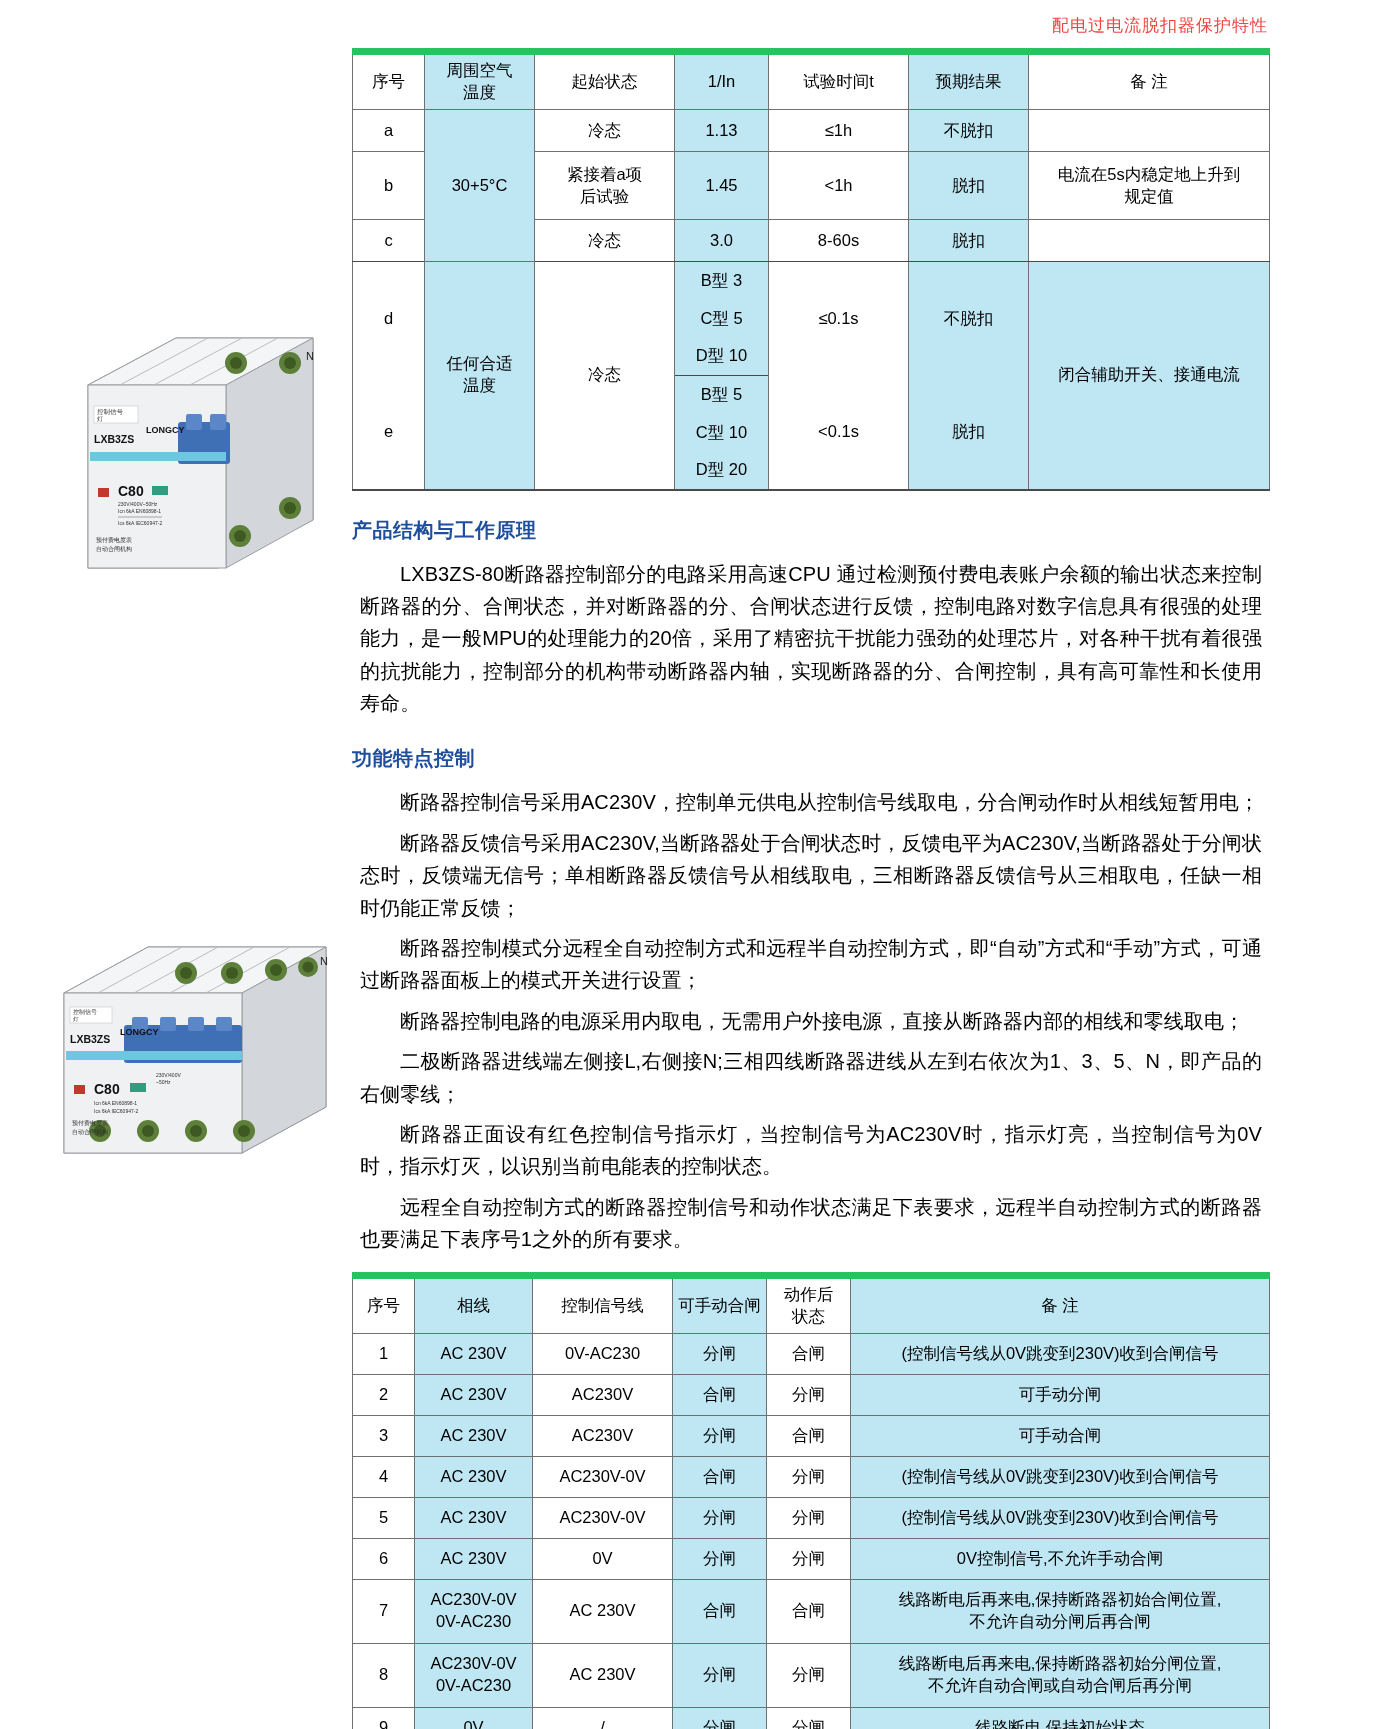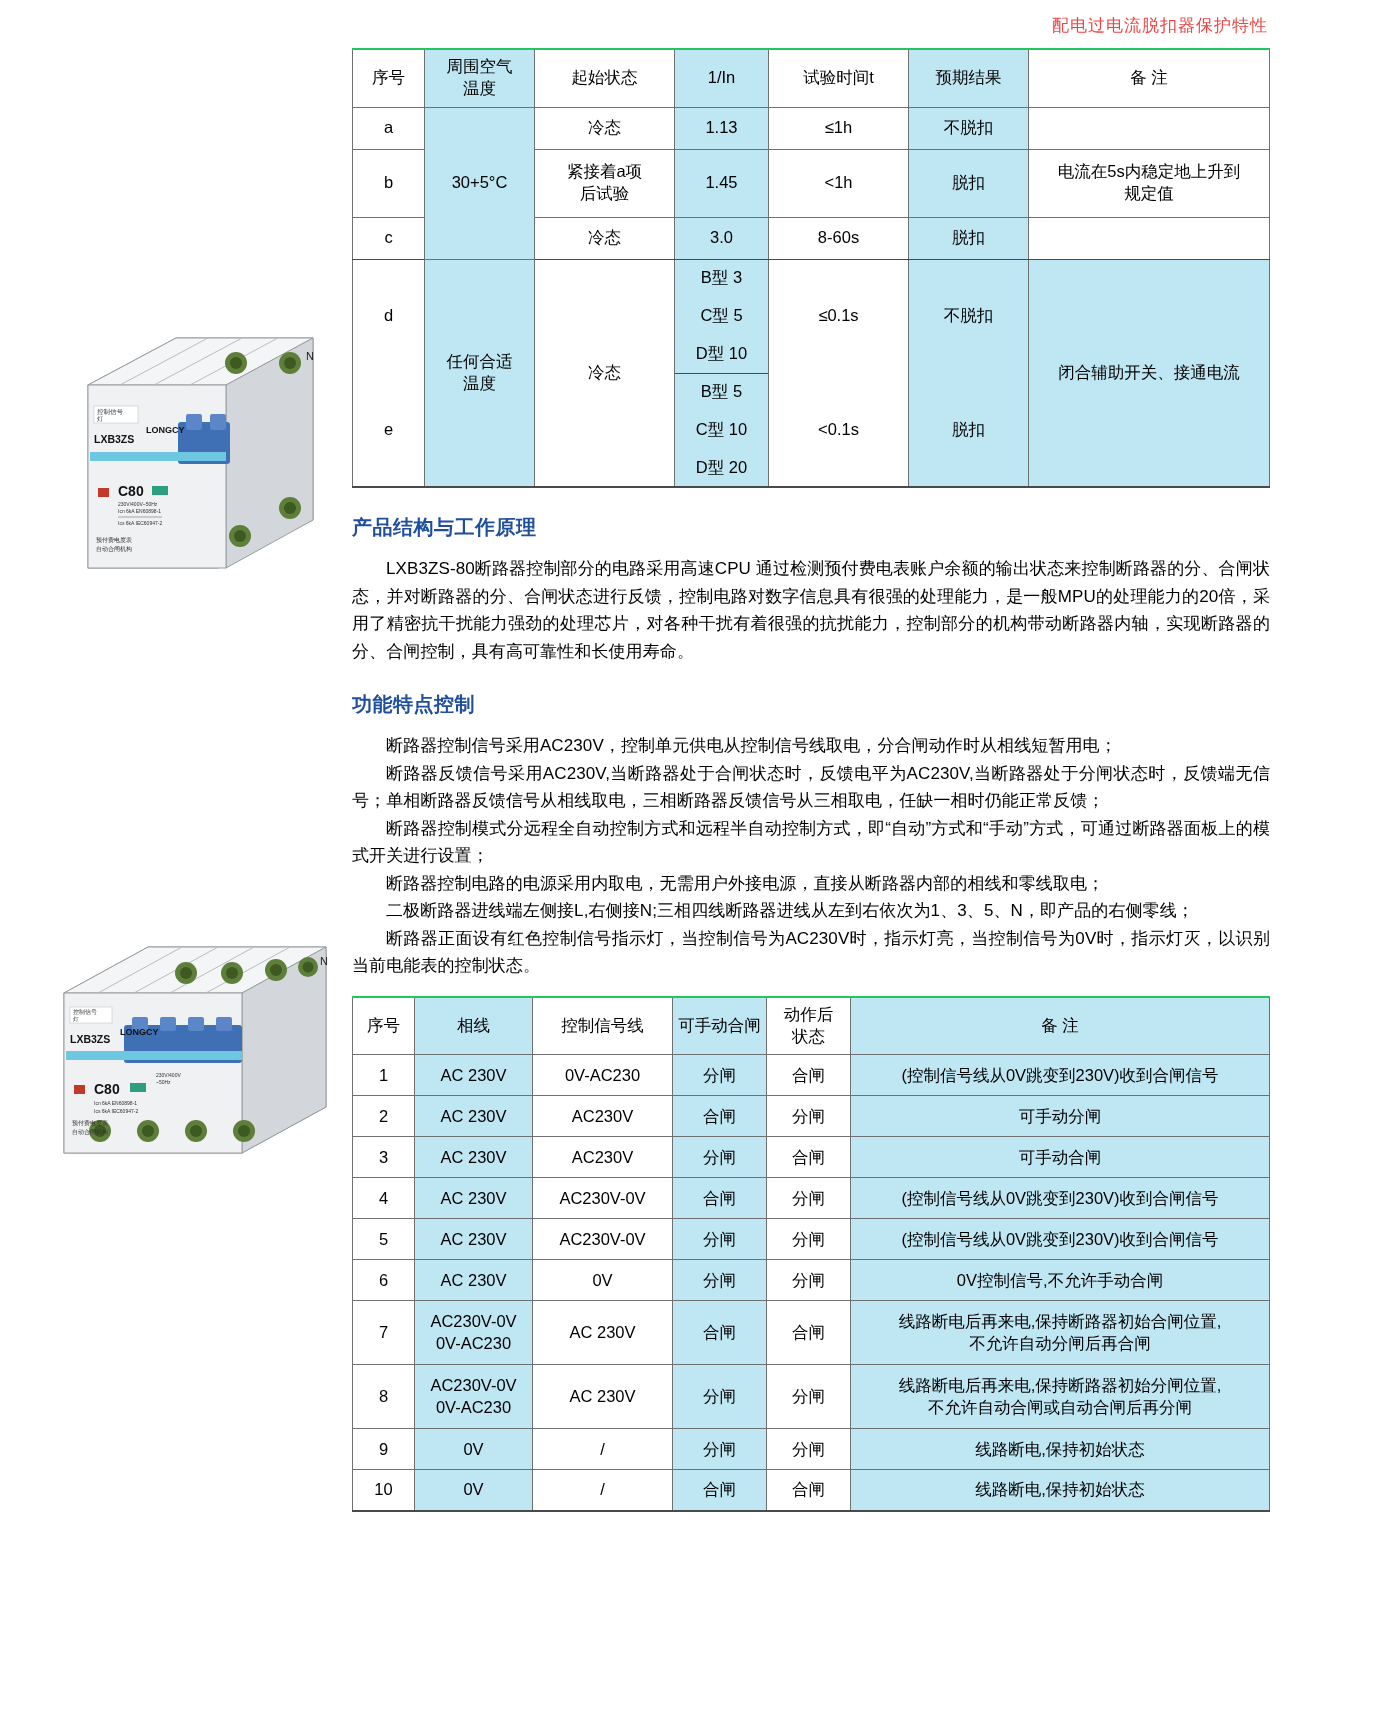--- a/index.html
+++ b/index.html
@@ -34,21 +34,21 @@
     border-left:1px solid #6f7072;
     border-right:1px solid #6f7072;
     border-top:0; border-bottom:0;
     text-align:center;
     vertical-align:middle;
     font-size:16.5px;
     font-weight:normal;
     padding:3px 4px;
     line-height:1.32;
   }
-  table.doc { border-top:2px solid #22c55e; border-bottom:2px solid #4a4a4a; }
+  table.doc { border-top:7px solid #22c55e; border-bottom:2px solid #4a4a4a; }
   table.doc tr.hsep > td, table.doc tr.hsep > th { border-bottom:1px solid #6f7072; }
   table.doc tr.thickline > td { border-bottom:1.6px solid #4a4a4a; }
   td.noright { border-right:0; }
   .cyan { background:#bfe6f3; }
   .white { background:#ffffff; }
   .hdr td { height:58px; }
 
   
   #table1 td { }
   .sub { font-size:16px; }
@@ -57,23 +57,23 @@
   h2.sec {
     color:#1f4e9c;
     font-size:20px;
     font-weight:bold;
     margin:26px 0 14px 0;
     letter-spacing:0.5px;
   }
 
   
   p.body {
-    font-size:17px;
+    font-size:20px;
     line-height:1.62;
-    margin:0;
+    margin:8px;
     text-align:justify;
     text-justify:inter-ideograph;
     letter-spacing:0.1px;
   }
   p.indent { text-indent:2em; }
   .pgroup p.body { margin-bottom:0; }
 
   
   .photo { position:absolute; }
   .ph1 { left:58px; top:310px; }
@@ -288,20 +288,21 @@
   <p class="body indent">LXB3ZS-80断路器控制部分的电路采用高速CPU  通过检测预付费电表账户余额的输出状态来控制断路器的分、合闸状态，并对断路器的分、合闸状态进行反馈，控制电路对数字信息具有很强的处理能力，是一般MPU的处理能力的20倍，采用了精密抗干扰能力强劲的处理芯片，对各种干扰有着很强的抗扰能力，控制部分的机构带动断路器内轴，实现断路器的分、合闸控制，具有高可靠性和长使用寿命。</p>
 
   <h2 class="sec">功能特点控制</h2>
   <div class="pgroup">
     <p class="body indent">断路器控制信号采用AC230V，控制单元供电从控制信号线取电，分合闸动作时从相线短暂用电；</p>
     <p class="body indent">断路器反馈信号采用AC230V,当断路器处于合闸状态时，反馈电平为AC230V,当断路器处于分闸状态时，反馈端无信号；单相断路器反馈信号从相线取电，三相断路器反馈信号从三相取电，任缺一相时仍能正常反馈；</p>
     <p class="body indent">断路器控制模式分远程全自动控制方式和远程半自动控制方式，即“自动”方式和“手动”方式，可通过断路器面板上的模式开关进行设置；</p>
     <p class="body indent">断路器控制电路的电源采用内取电，无需用户外接电源，直接从断路器内部的相线和零线取电；</p>
     <p class="body indent">二极断路器进线端左侧接L,右侧接N;三相四线断路器进线从左到右依次为1、3、5、N，即产品的右侧零线；</p>
     <p class="body indent">断路器正面设有红色控制信号指示灯，当控制信号为AC230V时，指示灯亮，当控制信号为0V时，指示灯灭，以识别当前电能表的控制状态。</p>
+    <p class="body indent">远程全自动控制方式的断路器控制信号和动作状态满足下表要求，远程半自动控制方式的断路器也要满足下表序号1之外的所有要求。</p>
   </div>
 
   <table class="doc" id="table2" style="margin-top:16px">
     <colgroup>
       <col style="width:62px">
         <col style="width:118px">
         <col style="width:140px">
       <col style="width:94px">
         <col style="width:84px">
         <col>

